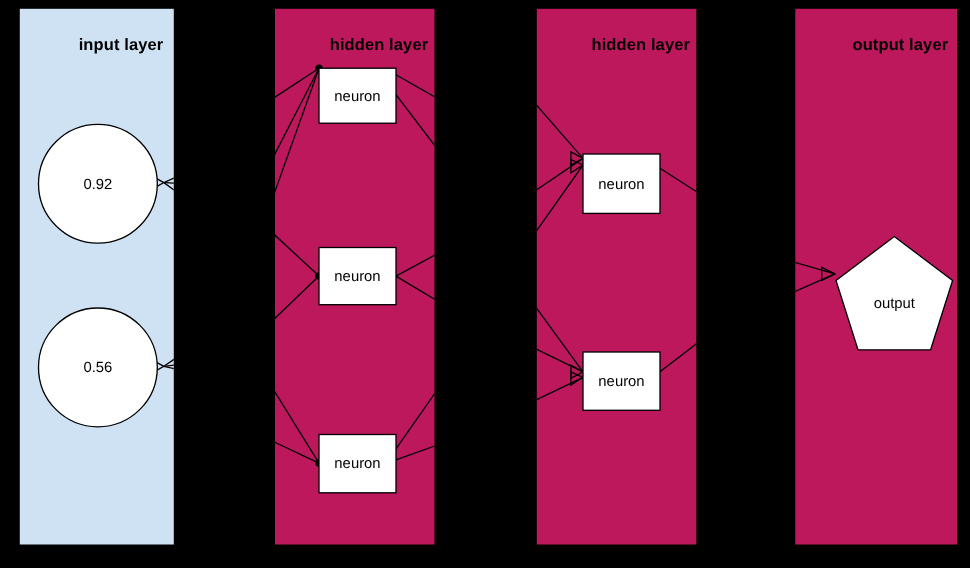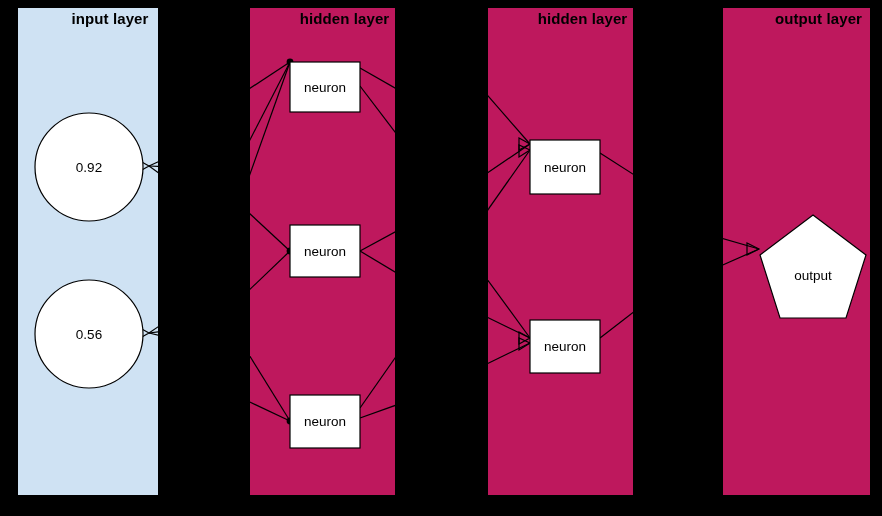--- a/index.html
+++ b/index.html
@@ -23,21 +23,21 @@
     overflow: hidden;
     box-sizing: border-box;
   }
   .layer-panel.tinted {
     background: #cfe2f3;
   }
   .layer-title {
     position: absolute;
     left: 0;
     right: 0;
-    top: 2px;
+    top: 24px;
     text-align: center;
     font-size: 15px;
     font-weight: bold;
     color: #000000;
     letter-spacing: 0.1px;
     font-family: "Liberation Sans", sans-serif;
     margin-left: 44px;
   }
   .panel-svg {
     position: absolute;

